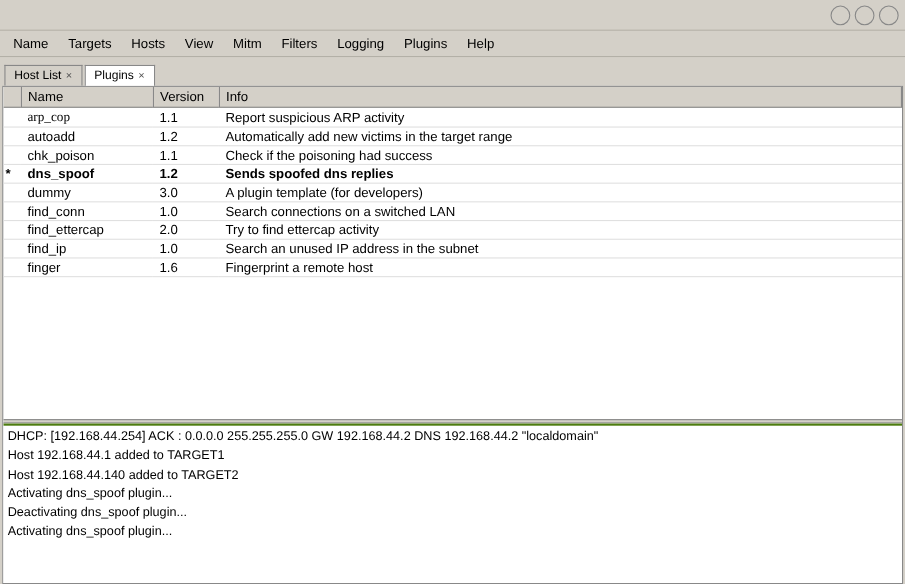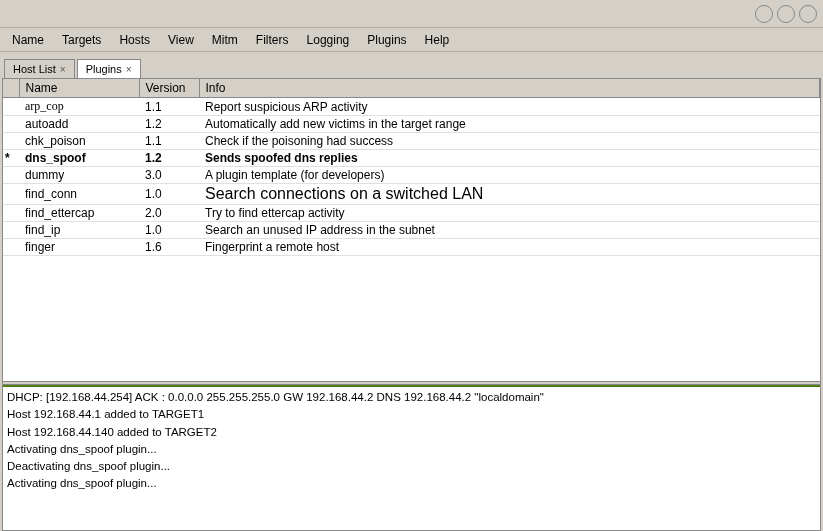--- a/index.html
+++ b/index.html
@@ -254,21 +254,21 @@
               <tr style="border-bottom: 1px solid rgb(224, 224, 224);">
                 <td style="width: 16px; padding: 1px 2px; font-size: 12px;"></td>
                 <td style="width: 120px; padding: 1px 6px; font-size: 12px;">dummy</td>
                 <td style="width: 60px; padding: 1px 6px; font-size: 12px;">3.0</td>
                 <td style="padding: 1px 6px; font-size: 12px;">A plugin template (for developers)</td>
               </tr>
               <tr style="border-bottom: 1px solid rgb(224, 224, 224);">
                 <td style="width: 16px; padding: 1px 2px; font-size: 12px;"></td>
                 <td style="width: 120px; padding: 1px 6px; font-size: 12px;">find_conn</td>
                 <td style="width: 60px; padding: 1px 6px; font-size: 12px;">1.0</td>
-                <td style="padding: 1px 6px; font-size: 16px; margin-left: 20px;">Search connections on a switched LAN</td>
+                <td style="padding: 1px 6px; font-size: 12px; margin-left: 20px;">Search connections on a switched LAN</td>
               </tr>
               <tr style="border-bottom: 1px solid rgb(224, 224, 224);">
                 <td style="width: 16px; padding: 1px 2px; font-size: 12px;"></td>
                 <td style="width: 120px; padding: 1px 6px; font-size: 12px;">find_ettercap</td>
                 <td style="width: 60px; padding: 1px 6px; font-size: 12px;">2.0</td>
                 <td style="padding: 1px 6px; font-size: 12px;">Try to find ettercap activity</td>
               </tr>
               <tr style="border-bottom: 1px solid rgb(224, 224, 224);">
                 <td style="width: 16px; padding: 1px 2px; font-size: 12px;"></td>
                 <td style="width: 120px; padding: 1px 6px; font-size: 12px;">find_ip</td>

